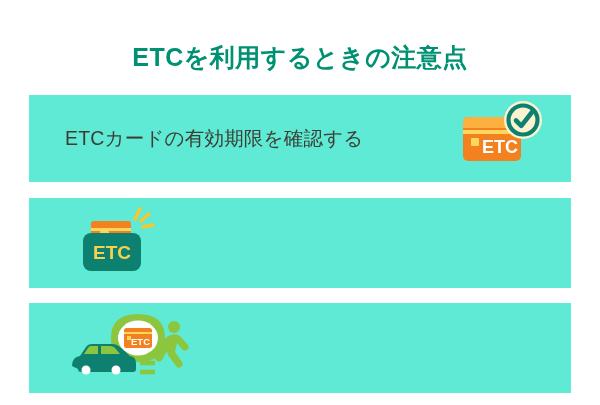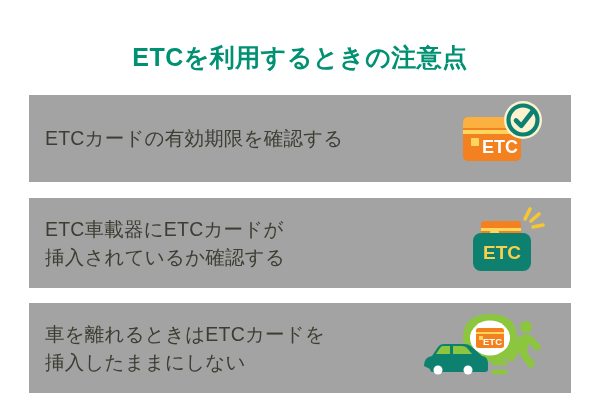--- a/index.html
+++ b/index.html
@@ -29,25 +29,25 @@
     font-size: 25px;
     font-weight: bold;
     letter-spacing: 0.5px;
     color: #009172;
     line-height: 1.2;
   }
   .card {
     position: absolute;
     left: 29px;
     width: 542px;
-    background: #a3a3a3;
+    background: #5eead4;
     box-sizing: border-box;
     display: flex;
     align-items: center;
-    padding: 0 24px 0 16px;
+    padding: 0 24px 0 36px;
   }
   .card-1 { top: 75px;  height: 87px; }
   .card-2 { top: 178px; height: 90px; }
   .card-3 { top: 283px; height: 90px; }
 
   .card-text {
     flex: 1 1 auto;
     font-size: 19.5px;
     color: #3d3d33;
     line-height: 1.45;
@@ -90,42 +90,38 @@
 
         <circle cx="64" cy="19" r="19" fill="#fbf2cf"></circle>
 
         <circle cx="64" cy="19" r="14.5" fill="none" stroke="#0d8070" stroke-width="4.2"></circle>
         <path d="M57,19.5 L62.3,24.8 L73.5,10.5" fill="none" stroke="#0d8070" stroke-width="4.6" stroke-linecap="round" stroke-linejoin="round"></path>
       </svg>
     </div>
   </div>
 
   <div class="card card-2">
-    <div class="card-text">ETC車載器にETCカードが
-挿入されているか確認する</div>
     <div class="card-icon">
       <svg width="80" height="80" viewBox="0 0 80 80">
 
         <path d="M17,18 h34 a3,3 0 0 1 3,3 v12 h-40 v-12 a3,3 0 0 1 3,-3 z" fill="#f4811f"></path>
         <rect x="14" y="25" width="40" height="3" fill="#fbd85d"></rect>
         <rect x="23" y="28" width="9" height="7" rx="1" fill="#fbd85d"></rect>
 
         <path d="M14,30 h42 a8,8 0 0 1 8,8 v22 a8,8 0 0 1 -8,8 h-42 a8,8 0 0 1 -8,-8 v-22 a8,8 0 0 1 8,-8 z" fill="#0d8070"></path>
         <text x="35" y="56" font-family="'Liberation Sans', sans-serif" font-size="19" font-weight="bold" fill="#f6d14e" text-anchor="middle">ETC</text>
 
         <line x1="58" y1="16" x2="63" y2="6" stroke="#f8c630" stroke-width="3.6" stroke-linecap="round"></line>
         <line x1="64" y1="18" x2="72" y2="11" stroke="#f8c630" stroke-width="3.6" stroke-linecap="round"></line>
         <line x1="66" y1="24" x2="76" y2="22" stroke="#f8c630" stroke-width="3.6" stroke-linecap="round"></line>
       </svg>
     </div>
   </div>
 
   <div class="card card-3">
-    <div class="card-text">車を離れるときはETCカードを
-挿入したままにしない</div>
     <div class="card-icon">
       <svg width="128" height="80" viewBox="0 0 128 80">
 
         <path d="M44,30 q0,-24 27,-24 q27,0 27,24 q0,24 -27,24 q-6,0 -11,-2 l-16,11 l6,-14 q-6,-7 -6,-19 z" fill="#8cc63e"></path>
 
         <ellipse cx="71" cy="30" rx="20" ry="17.5" fill="#ffffff"></ellipse>
 
         <rect x="57" y="20" width="28" height="20" rx="2.5" fill="#f4811f"></rect>
         <rect x="57" y="24" width="28" height="2" fill="#fbd85d"></rect>
         <rect x="60" y="28" width="4" height="4" fill="#fbd85d"></rect>

